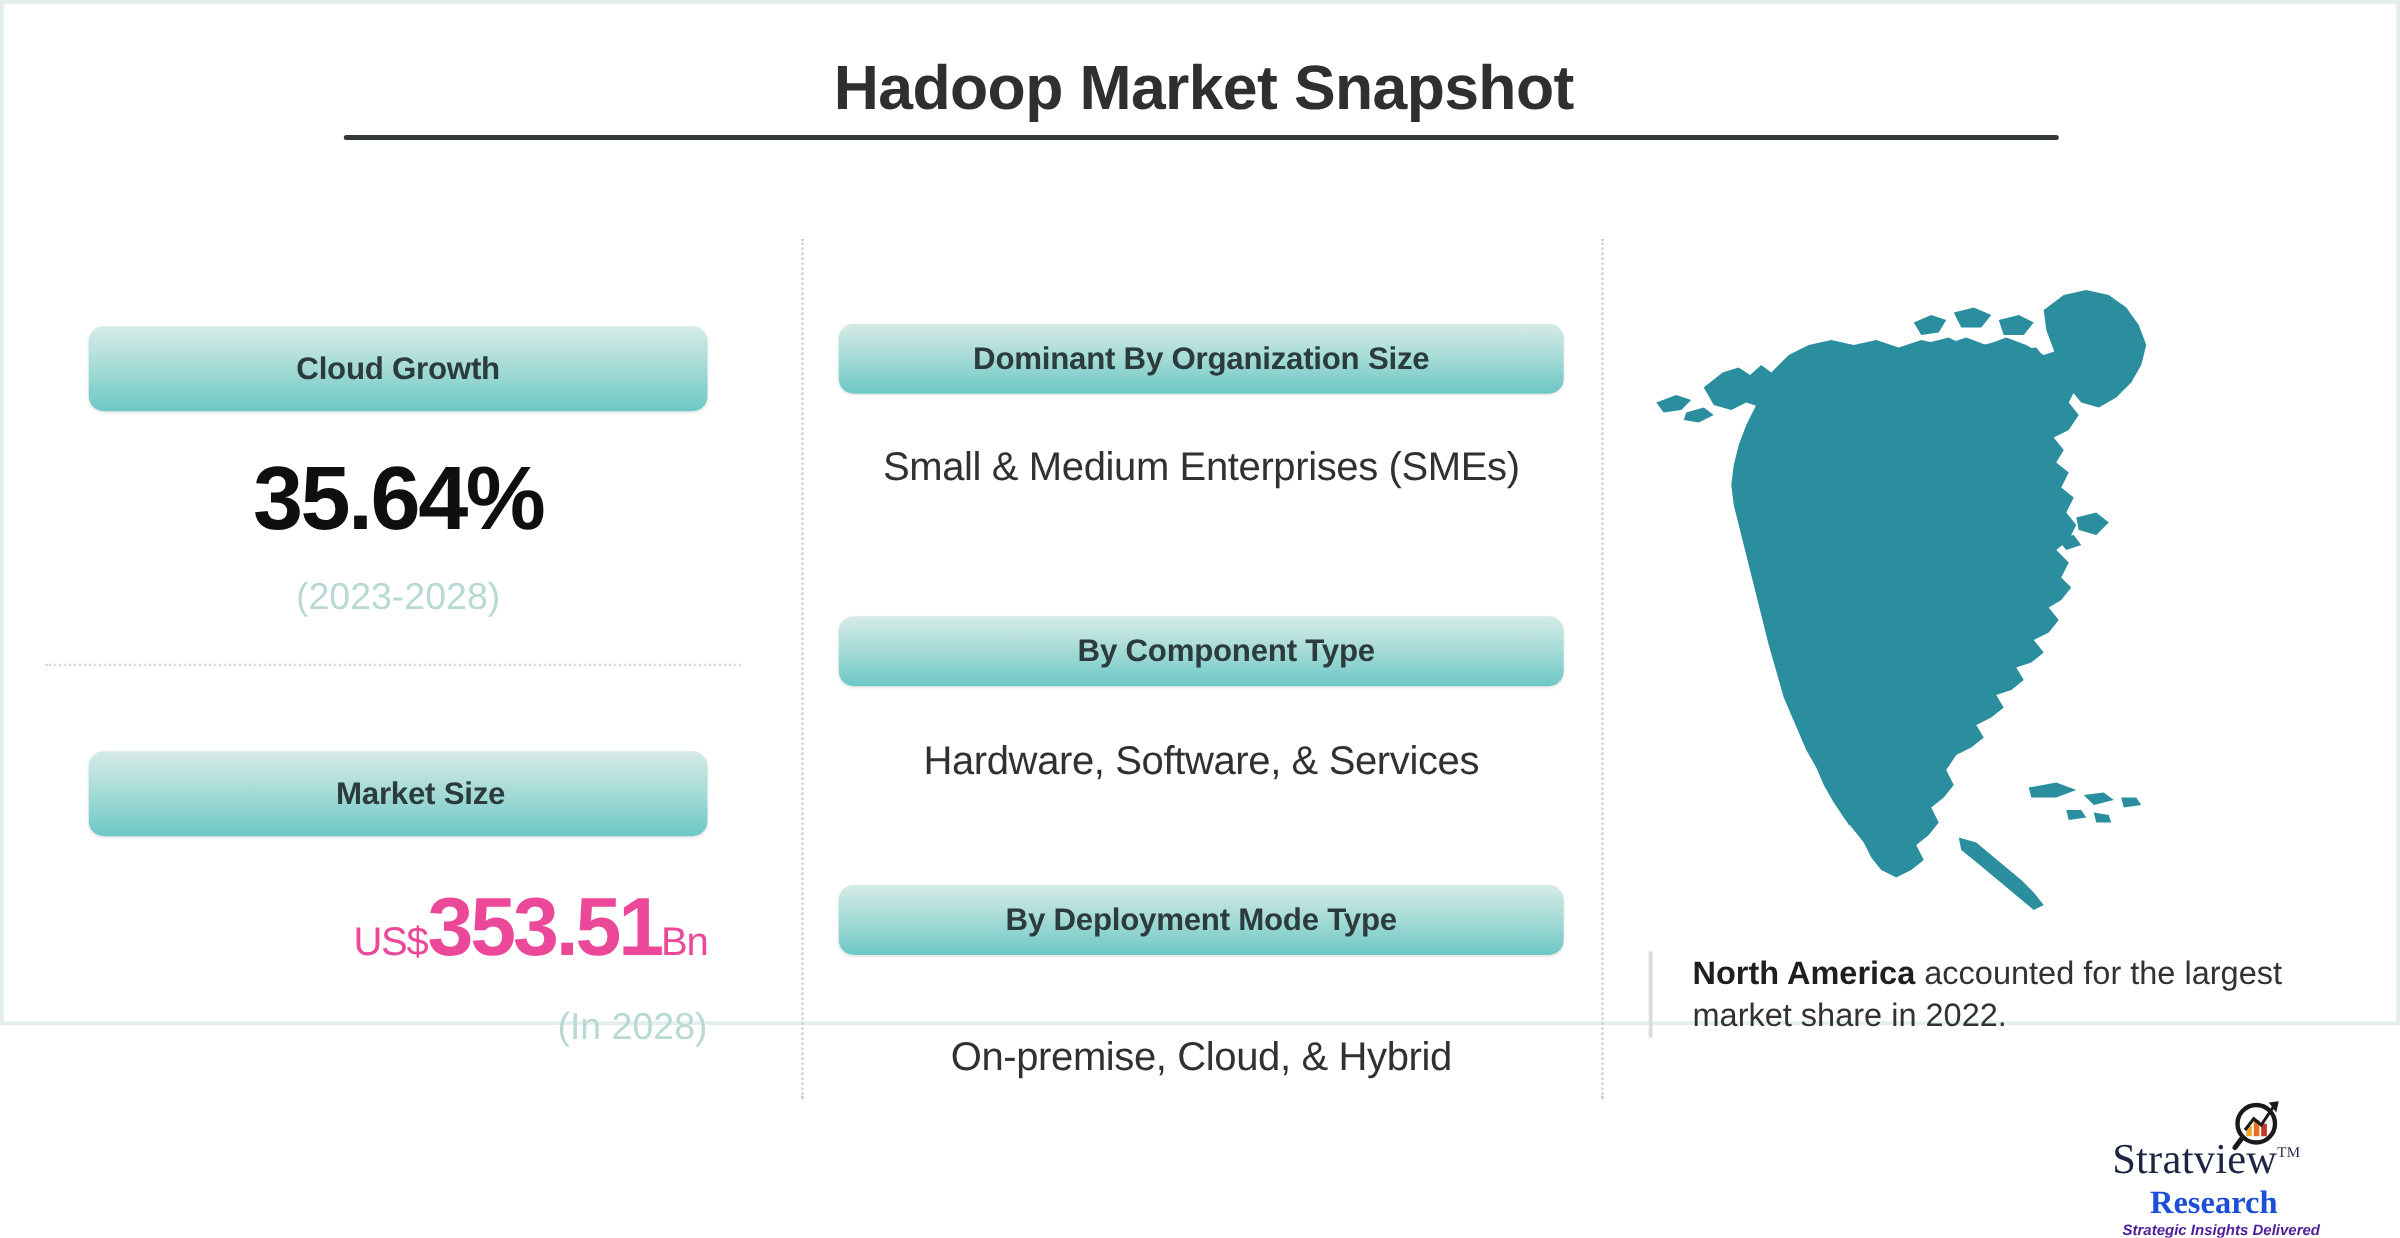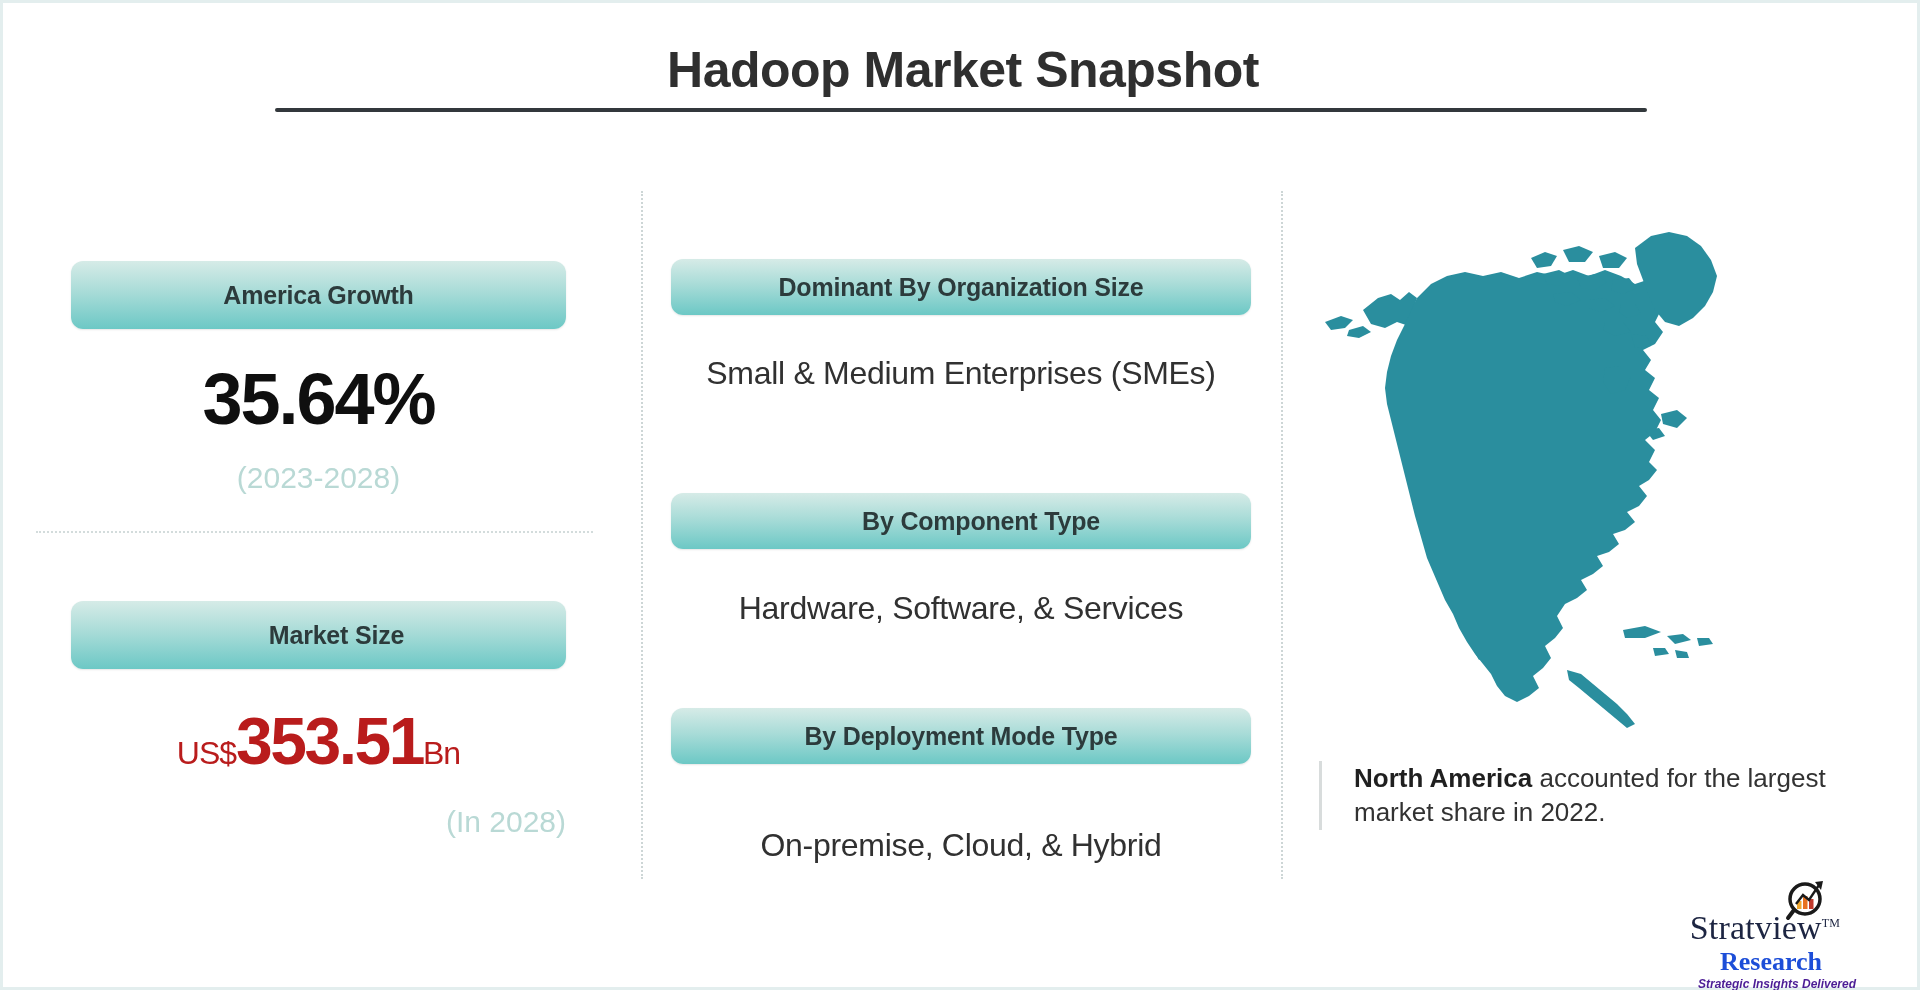--- a/index.html
+++ b/index.html
@@ -6,21 +6,21 @@
 
   html, body {
     width:1920px; height:990px;
     background:#ffffff;
     font-family:"Liberation Sans", sans-serif;
     overflow:hidden;
   }
 
   .canvas {
     position:relative;
-    width:1920px; height:990px;
+    width:1920px; height:820px;
     background:#ffffff;
     border:3px solid #e3eeee;
   }
 
   
   .header {
     position:absolute; left:0; top:38px; width:1920px;
     text-align:center;
   }
   .page-title {
@@ -84,22 +84,22 @@
     text-align:center;
     font-size:30px; color:#b9d9d5;
   }
 
   .pill-size {
     position:absolute; left:68px; top:598px;
     width:495px; height:68px;padding-left:36px;
   }
   .stat-money {
     position:absolute; left:68px; top:700px; width:495px;
-    text-align:center;
-    color:#b91c1c;
+    text-align:right;
+    color:#ec4899;
     white-space:nowrap;
   }
   .money-pre  { font-size:32px; font-weight:500; letter-spacing:-1px; }
   .money-main { font-size:66px; font-weight:bold; letter-spacing:-2.5px; }
   .money-post { font-size:32px; font-weight:500; letter-spacing:-1px; }
   .stat-sub2 {
     position:absolute; left:68px; top:802px; width:495px;
     text-align:right;
     font-size:30px; color:#b9d9d5;
   }
@@ -179,21 +179,21 @@
   </div>
   <div class="title-rule"></div>
 
   <div class="v-divider left"></div>
   <div class="v-divider right"></div>
   <div class="h-divider"></div>
 
   <div class="col-left">
 
     <div class="pill pill-growth">
-      <span class="pill-label">America Growth</span>
+      <span class="pill-label">Cloud Growth</span>
     </div>
     <div class="stat-big">35.64%</div>
     <div class="stat-sub">(2023-2028)</div>
 
     <div class="pill pill-size">
       <span class="pill-label">Market Size</span>
     </div>
     <div class="stat-money">
       <span class="money-pre">US$</span><span class="money-main">353.51</span><span class="money-post">Bn</span>
     </div>

